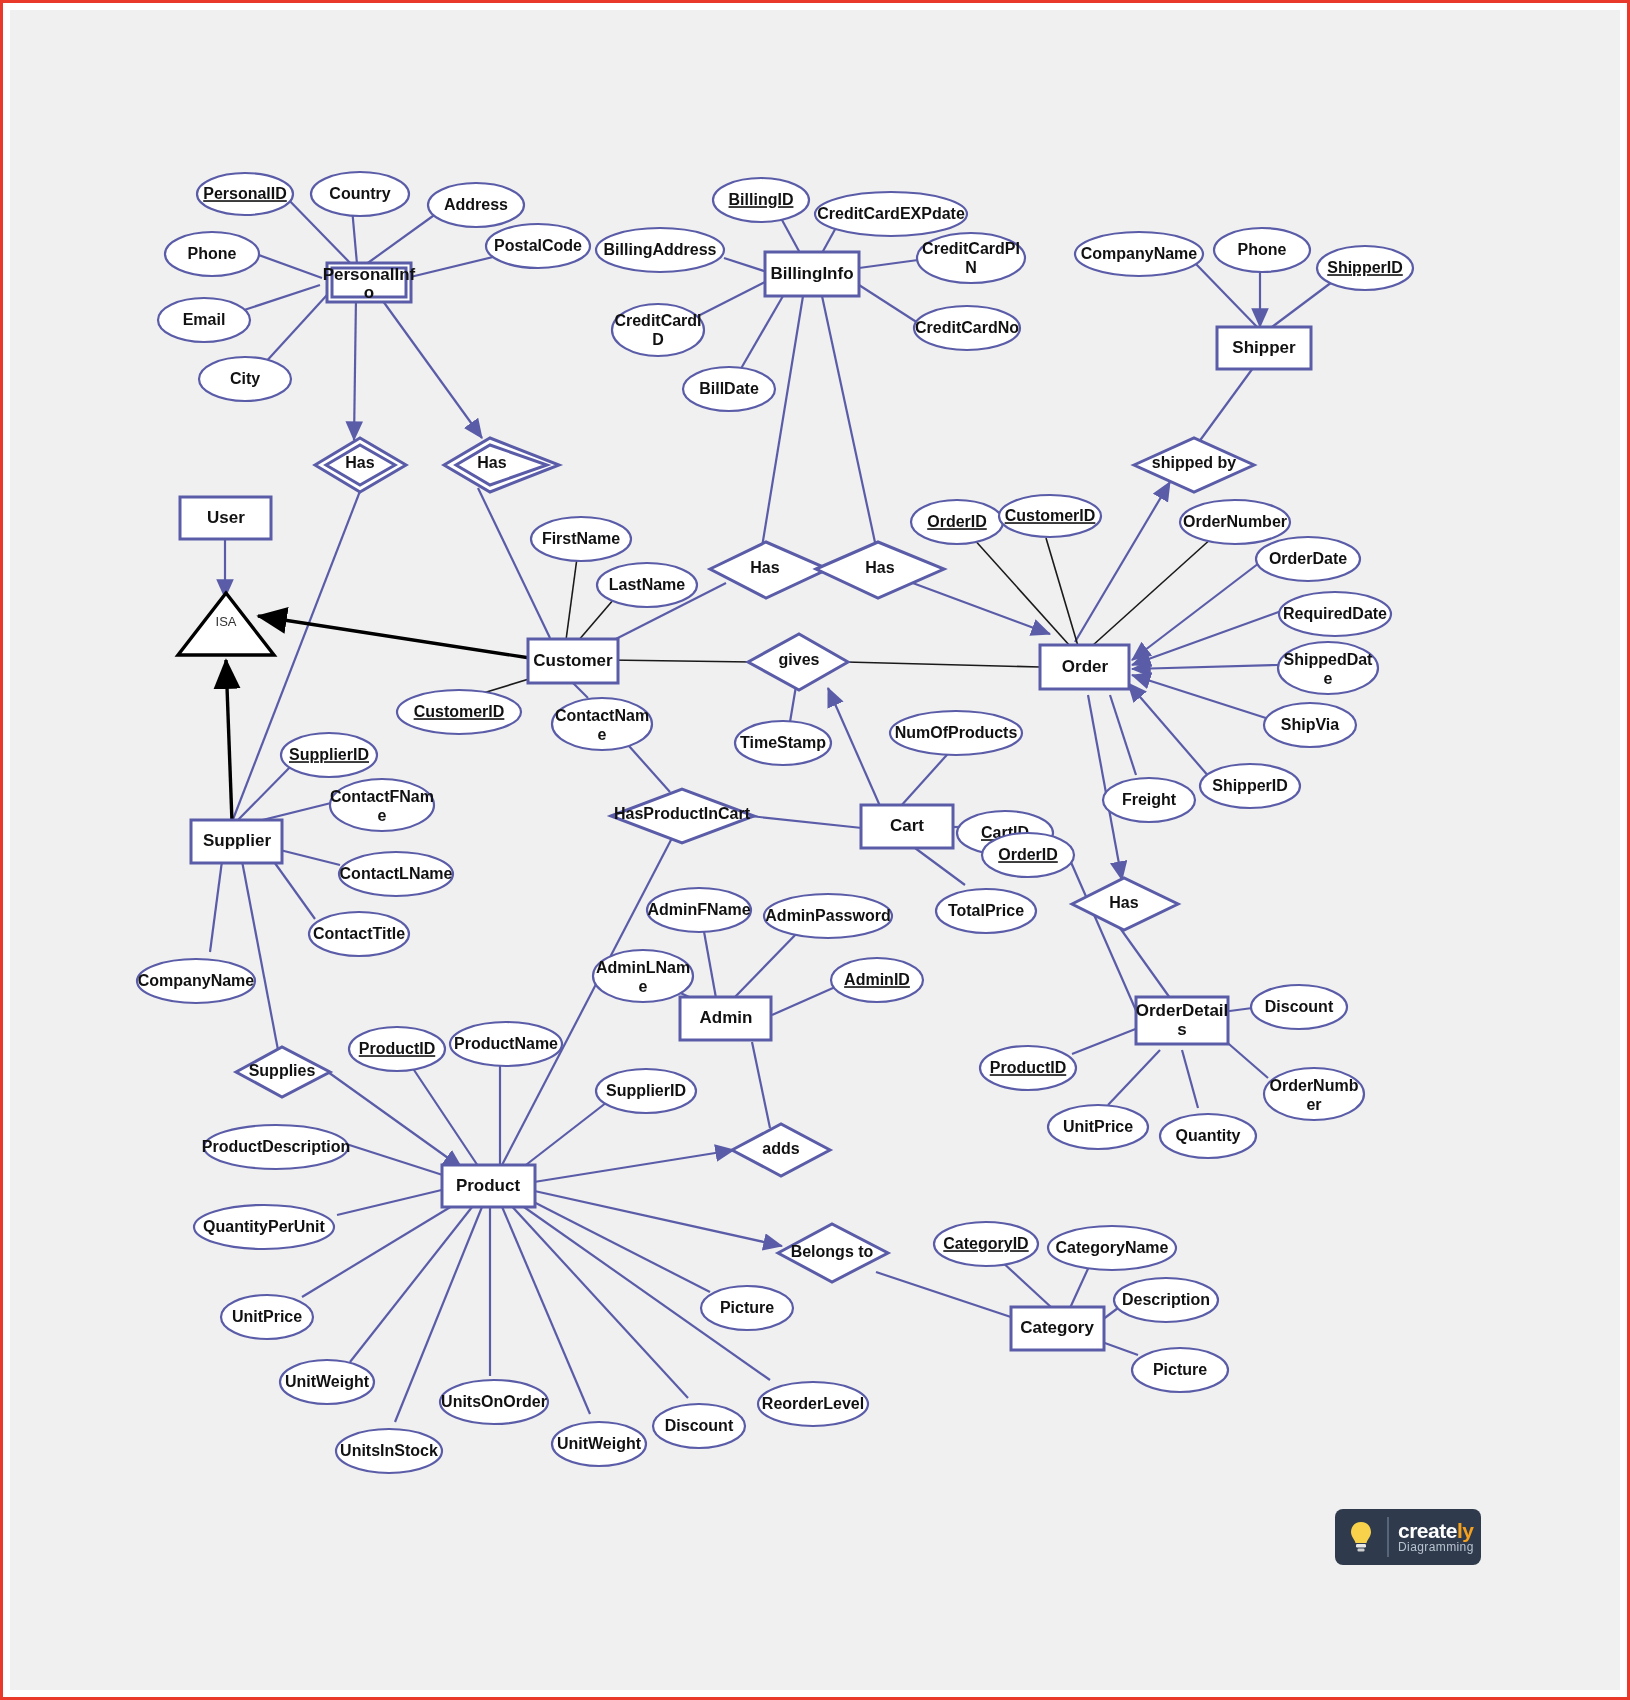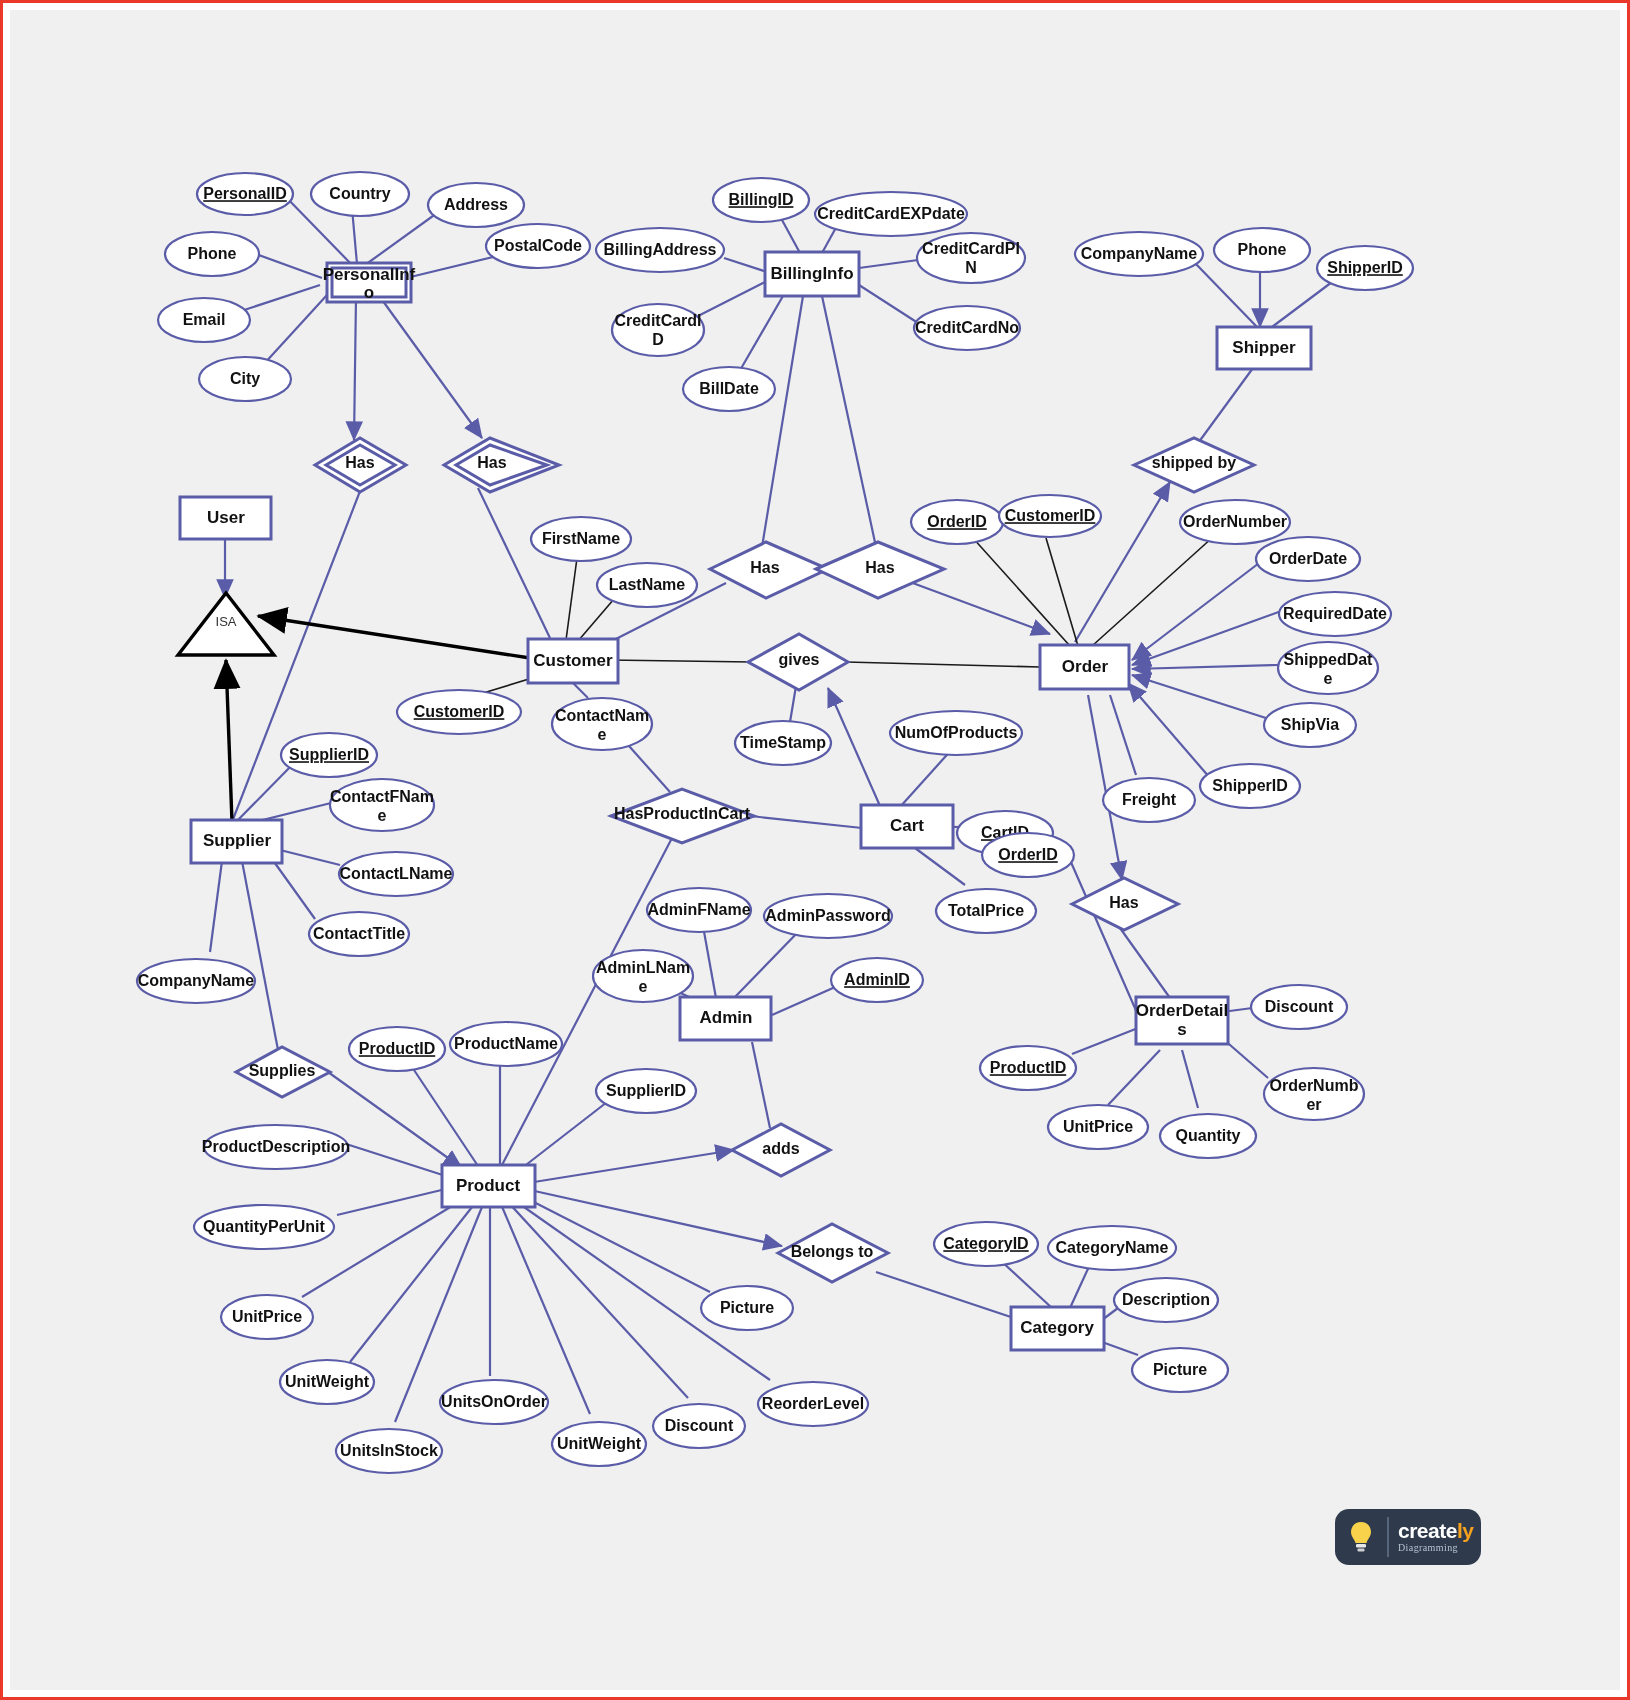--- a/index.html
+++ b/index.html
@@ -18,27 +18,27 @@
   .rel text{font-size:16px;}
   .attr ellipse{fill:#ffffff;stroke:#5a5ca8;stroke-width:2.2;}
   .attr text{font-size:16px;}
   .attr text.key{text-decoration:underline;}
   .edge{stroke:#5a5ca8;stroke-width:2.2;fill:none;}
   .edge.thin{stroke:#1a1a1a;stroke-width:1.6;}
   .edge.isa{stroke:#000000;stroke-width:3.4;}
   .isa polygon{fill:#ffffff;stroke:#000000;stroke-width:3.4;}
   .isa text{font-size:13px;font-weight:normal;fill:#333;}
   #logo{position:absolute;left:1332px;top:1506px;width:146px;height:56px;
-        background:#2f3b4c;border-radius:14px;display:flex;align-items:center;}
+        background:#2f3b4c;border-radius:8px;display:flex;align-items:center;}
   #logo .bulbwrap{width:52px;display:flex;align-items:center;justify-content:center;}
   #logo .divider{width:2px;height:40px;background:#56657a;}
   #logo .words{flex:1;padding-left:9px;}
   #logo .w1{font-size:21px;font-weight:bold;color:#ffffff;line-height:20px;letter-spacing:-.5px;}
   #logo .w1 .ly{color:#f5a11e;}
-  #logo .w2{font-size:10px;color:#b9c2cf;line-height:13px;letter-spacing:.4px;font-family:Liberation Serif, serif;}
+  #logo .w2{font-size:12px;color:#b9c2cf;line-height:13px;letter-spacing:.4px;}
 </style>
 </head>
 <body>
 
 <div id="page">
   <div id="canvas">
   <svg width="1610" height="1680" viewBox="0 0 1610 1680" xmlns="http://www.w3.org/2000/svg">
     <defs>
       <marker id="arrP" markerWidth="10" markerHeight="10" refX="8.5" refY="4" orient="auto">
         <path d="M0,0 L9,4 L0,8 z" fill="#5a5ca8"></path>

